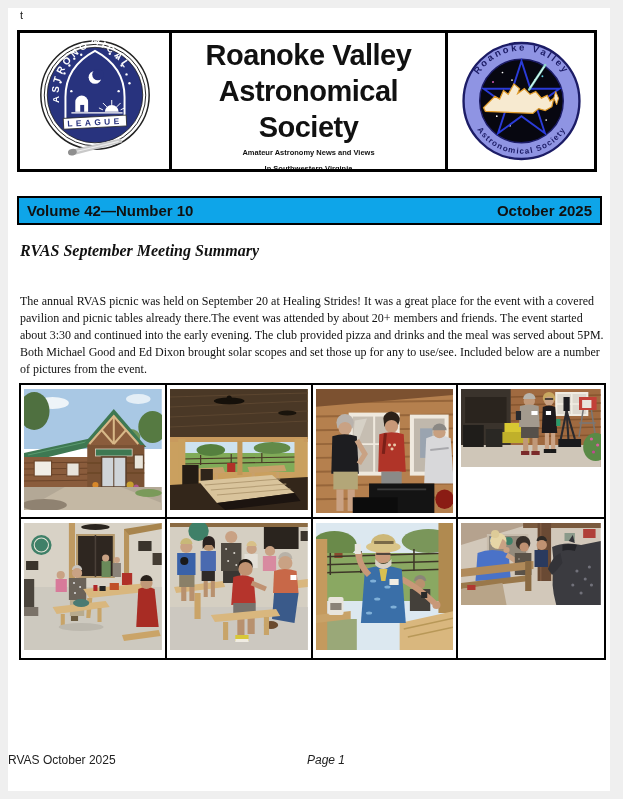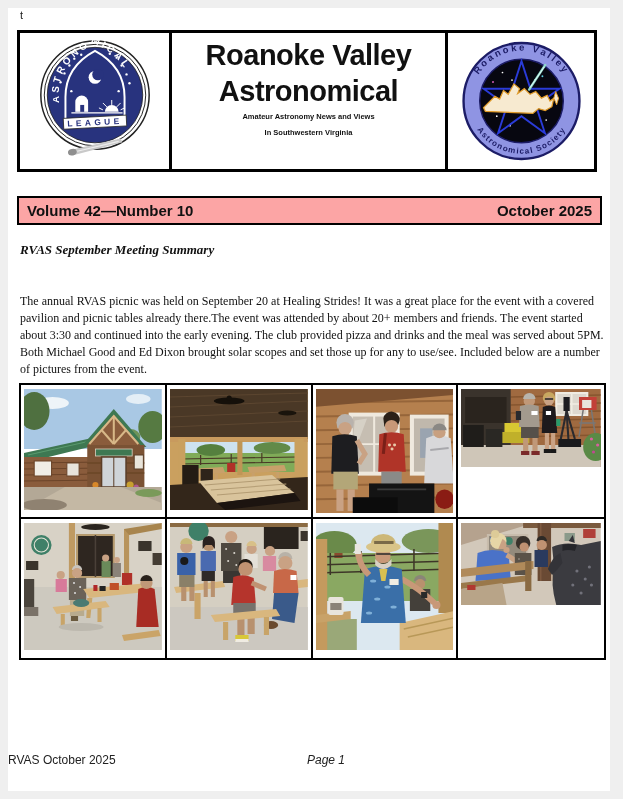--- a/index.html
+++ b/index.html
@@ -11,24 +11,24 @@
   .masthead{position:absolute;left:9px;top:22px;width:574px;height:136px;border:3px solid #000;
             display:grid;grid-template-columns:149px 1fr 146px;background:#fff;}
   .m-cell{display:flex;align-items:center;justify-content:center;overflow:hidden;}
   .m-center{border-left:3px solid #000;border-right:3px solid #000;flex-direction:column;
             justify-content:flex-start;padding-top:4px;}
   .m-title{font-weight:bold;font-size:29px;line-height:36px;color:#111;text-align:center;letter-spacing:-0.5px;}
   .m-sub{font-weight:bold;font-size:7.5px;line-height:9px;color:#111;text-align:center;margin-top:3px;}
   
   .issuebar{position:absolute;left:9px;top:188px;width:585px;height:29px;border:2px solid #000;
             box-sizing:border-box;display:flex;justify-content:space-between;align-items:center;
-            padding:0 8px;font-weight:bold;font-size:15px;color:#111;background:#fca5a5;}
+            padding:0 8px;font-weight:bold;font-size:15px;color:#111;background:#0ea5e9;}
   
   .kicker{position:absolute;left:12px;top:234px;font-family:"Liberation Serif",serif;
-          font-weight:bold;font-style:italic;font-size:13px;color:#111;}
+          font-weight:bold;font-style:italic;font-size:16px;color:#111;}
   .atitle{position:absolute;left:11px;top:258px;width:583px;text-align:center;
           font-family:"Liberation Serif",serif;font-weight:bold;font-style:italic;
           font-size:20.5px;color:#111;}
   .abody{position:absolute;left:12px;top:285px;width:584px;font-family:"Liberation Serif",serif;
          font-size:12px;line-height:17px;color:#111;}
   
   .pgrid{position:absolute;left:11px;top:375px;width:583px;border:2px solid #000;
          display:grid;grid-template-columns:1fr 1fr 1fr 1fr;grid-template-rows:134px 139px;
          background:#fff;box-sizing:content-box;}
   .pcell{padding:3px;box-sizing:border-box;background:#fff;overflow:hidden;}
@@ -93,20 +93,21 @@
           <text x="70" y="90.5" text-anchor="middle" font-size="8.5" font-weight="bold" fill="#28337e" letter-spacing="3.5">LEAGUE</text>
         </g>
         <polygon points="44,116 96,104 98,108 48,121" fill="#c9c9c9"></polygon>
         <line x1="52" y1="117" x2="94" y2="107" stroke="#ededed" stroke-width="1.2"></line>
         <ellipse cx="47" cy="118" rx="4.5" ry="3.3" fill="#8f8f8f" transform="rotate(-12 47 118)"></ellipse>
       </svg>
     </div>
     <div class="m-cell m-center">
       <div class="m-title">Roanoke Valley</div>
       <div class="m-title">Astronomical</div>
+      <div class="m-title">Society</div>
       <div class="m-sub">Amateur Astronomy News and Views</div>
       <div class="m-sub" style="margin-top:7px;">In Southwestern Virginia</div>
     </div>
     <div class="m-cell">
       <svg width="133" height="126" viewBox="0 0 140 132" aria-hidden="true">
         <circle cx="70" cy="66" r="61" fill="#8f94e3" stroke="#1c1c66" stroke-width="2.5"></circle>
         <circle cx="70" cy="66" r="44" fill="#070710" stroke="#1c1c66" stroke-width="1.5"></circle>
         <g fill="#fff">
           <circle cx="44" cy="82" r="0.9"></circle>
             <circle cx="58" cy="92" r="0.9"></circle>

